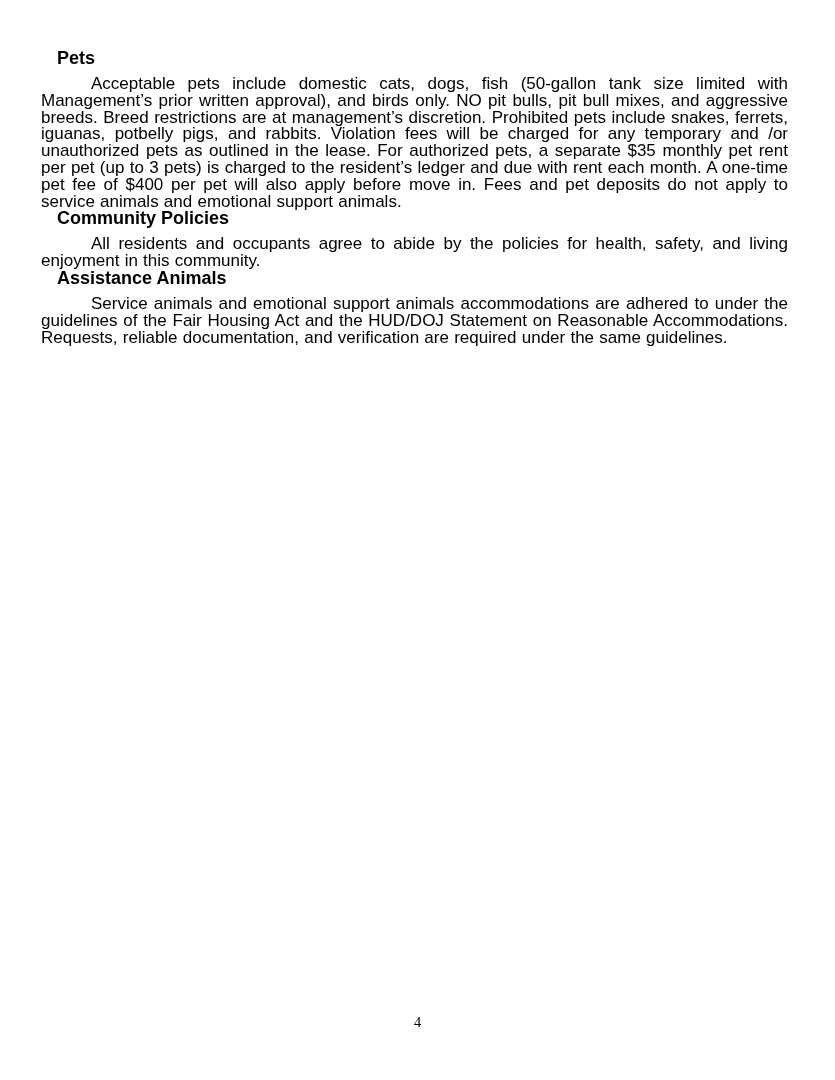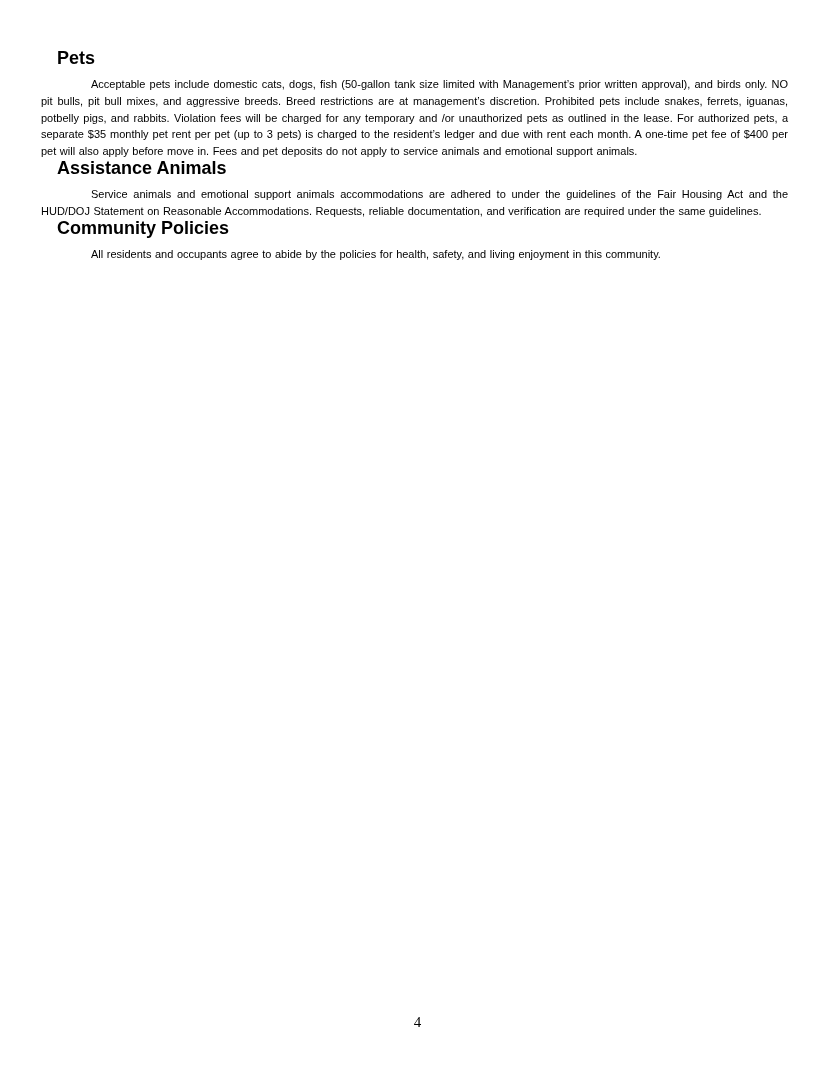--- a/index.html
+++ b/index.html
@@ -25,21 +25,21 @@
     font-size: 18px;
     font-weight: bold;
     line-height: 17px;
     margin: 13px 0 9px 0;
     padding-left: 16px;
   }
   .heading:first-child {
     margin-top: 0;
   }
   .para {
-    font-size: 11px;
+    font-size: 17px;
     line-height: 16.8px;
     text-align: justify;
     text-align-last: left;
     text-indent: 50px;
     margin: 0;
     word-spacing: 0.5px;
   }
   .page-number {
     position: absolute;
     left: 0;
@@ -55,24 +55,24 @@
 <body>
 
 <div class="page">
 
   <section>
     <h2 class="heading">Pets</h2>
     <p class="para">Acceptable pets include domestic cats, dogs, fish (50-gallon tank size limited with Management’s prior written approval), and birds only. NO pit bulls, pit bull mixes, and aggressive breeds. Breed restrictions are at management’s discretion. Prohibited pets include snakes, ferrets, iguanas, potbelly pigs, and rabbits. Violation fees will be charged for any temporary and /or unauthorized pets as outlined in the lease.  For authorized pets, a separate $35 monthly pet rent per pet (up to 3 pets) is charged to the resident’s ledger and due with rent each month. A one-time pet fee of $400 per pet will also apply before move in. Fees and pet deposits do not apply to service animals and emotional support animals.</p>
   </section>
 
   <section>
-    <h2 class="heading">Assistance Animals</h2>
-    <p class="para">Service animals and emotional support animals accommodations are adhered to under the guidelines of the Fair Housing Act and the HUD/DOJ Statement on Reasonable Accommodations. Requests, reliable documentation, and verification are required under the same guidelines.</p>
+    <h2 class="heading">Community Policies</h2>
+    <p class="para">All residents and occupants agree to abide by the policies for health, safety, and living enjoyment in this community.</p>
   </section>
 
   <section>
-    <h2 class="heading">Community Policies</h2>
-    <p class="para">All residents and occupants agree to abide by the policies for health, safety, and living enjoyment in this community.</p>
+    <h2 class="heading">Assistance Animals</h2>
+    <p class="para">Service animals and emotional support animals accommodations are adhered to under the guidelines of the Fair Housing Act and the HUD/DOJ Statement on Reasonable Accommodations. Requests, reliable documentation, and verification are required under the same guidelines.</p>
   </section>
 
 </div>
 
 <div class="page-number">4</div>
 
 </body></html>

